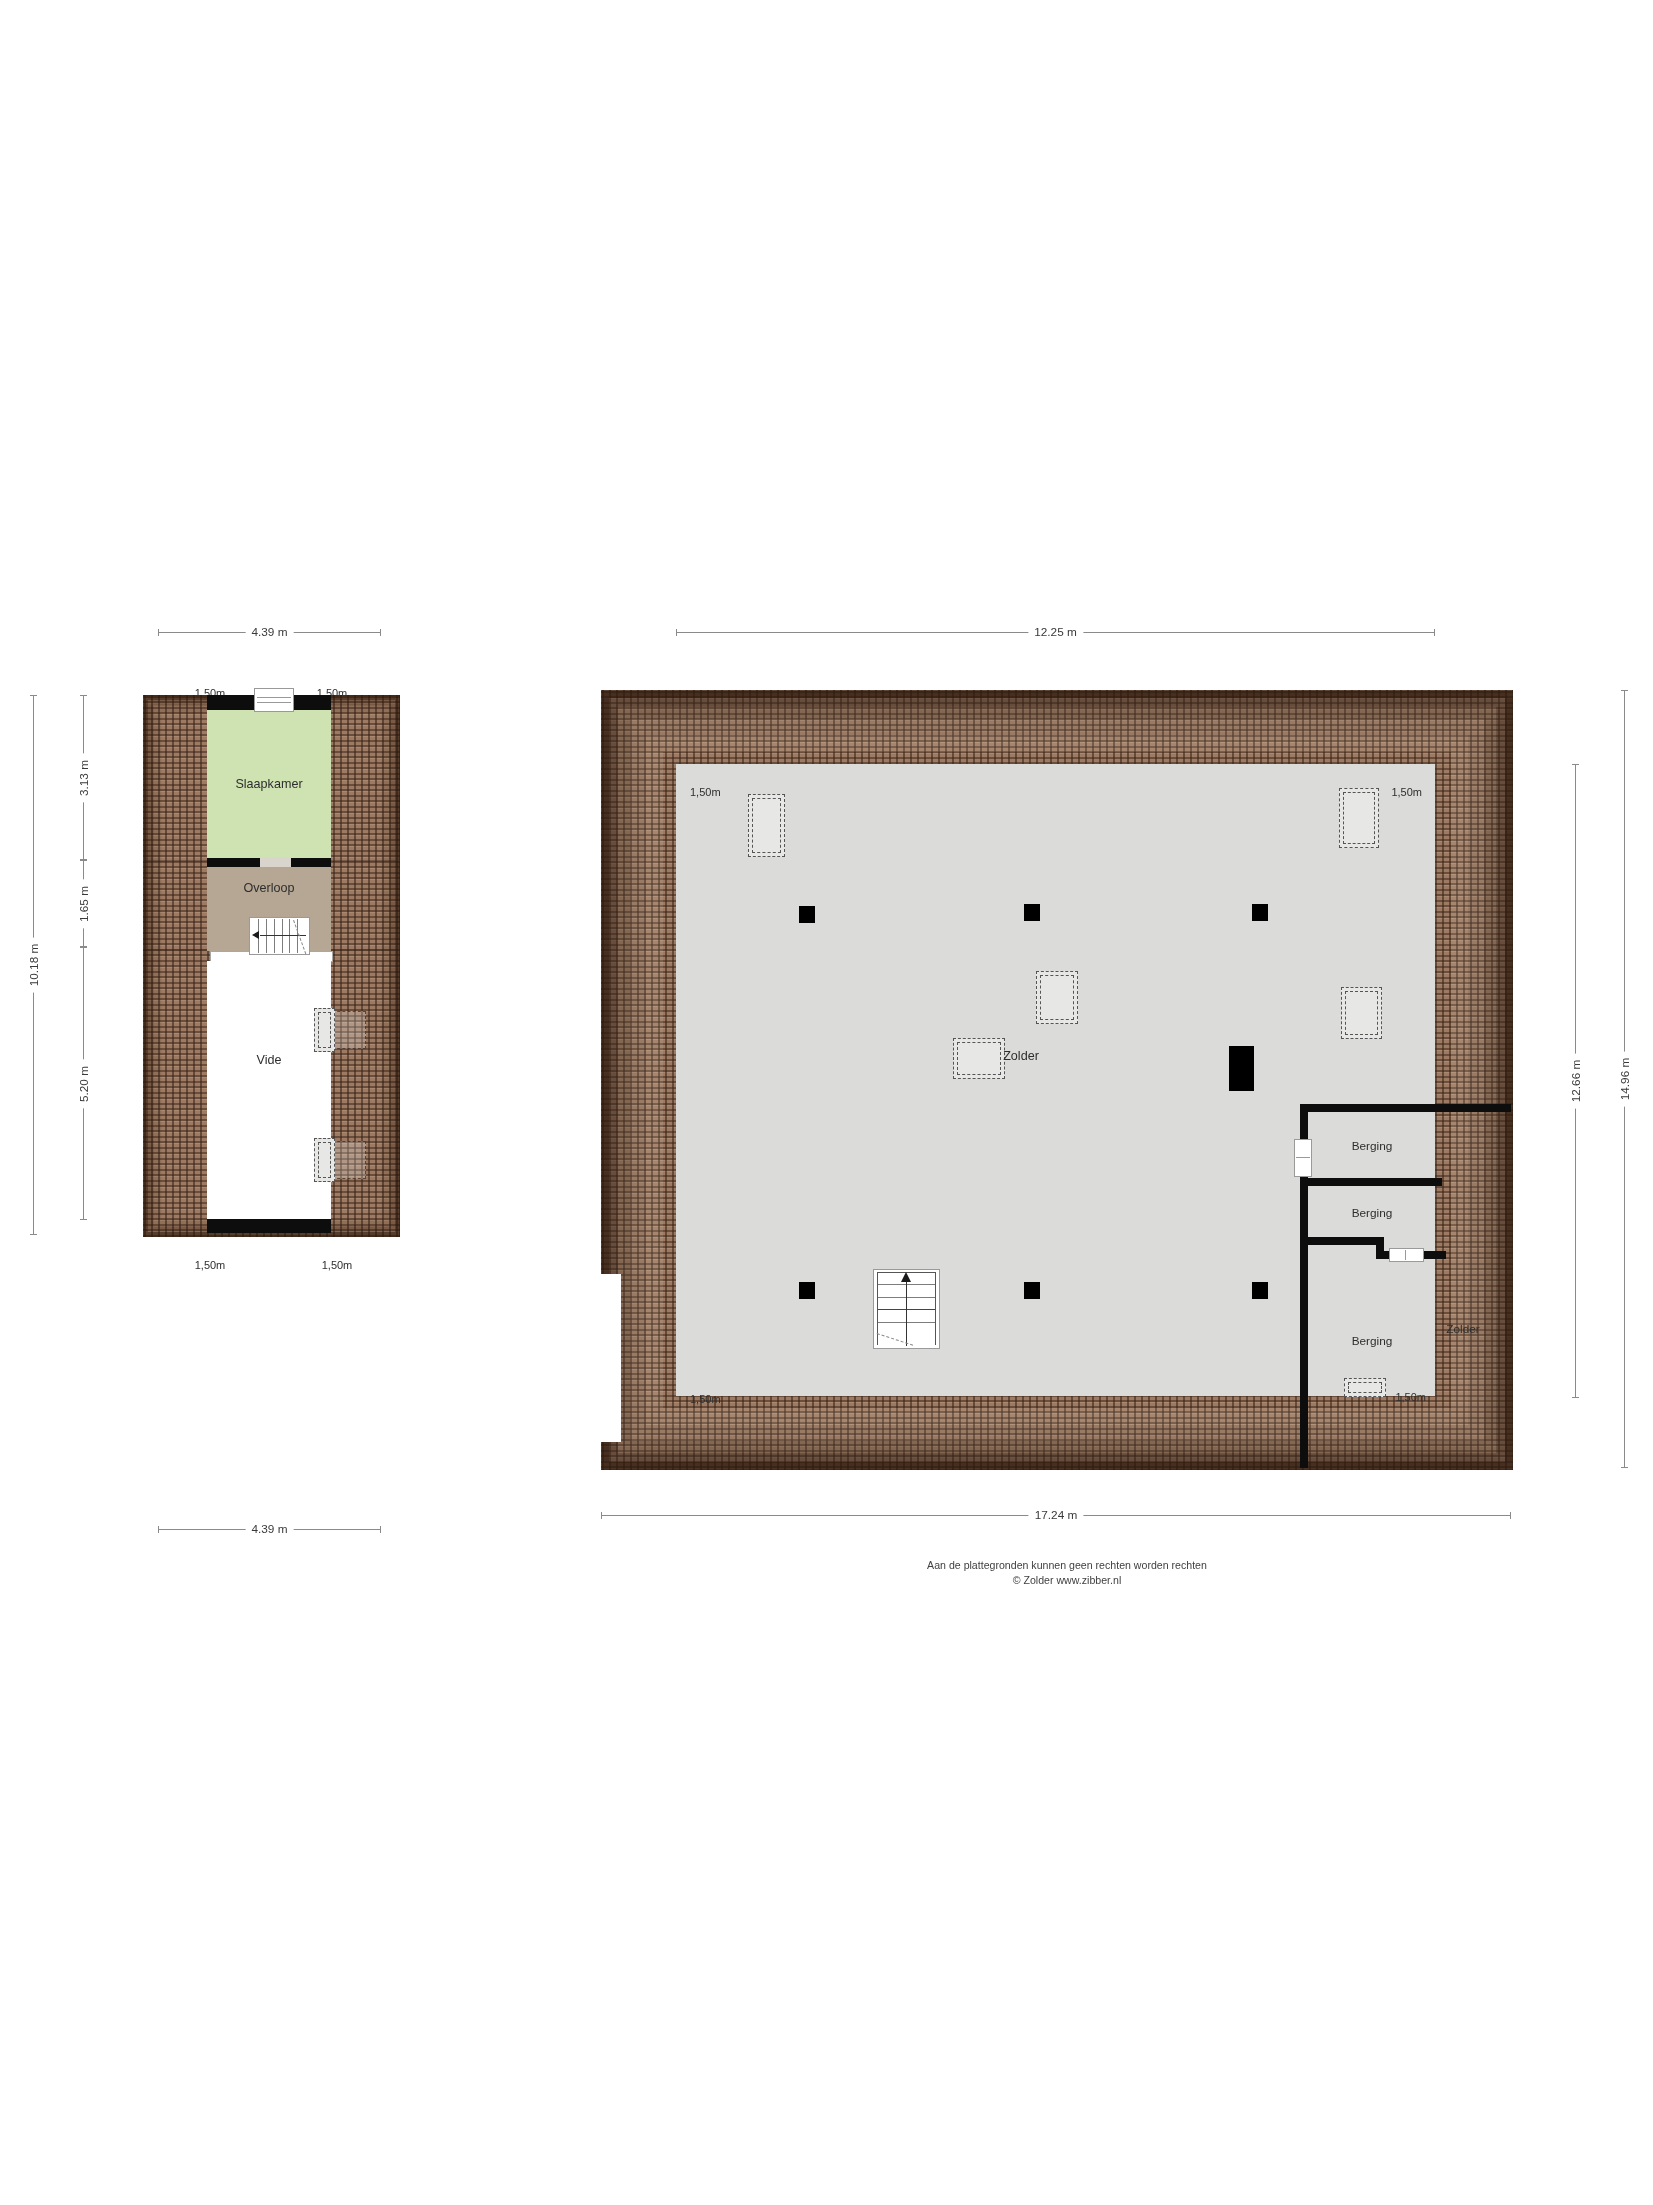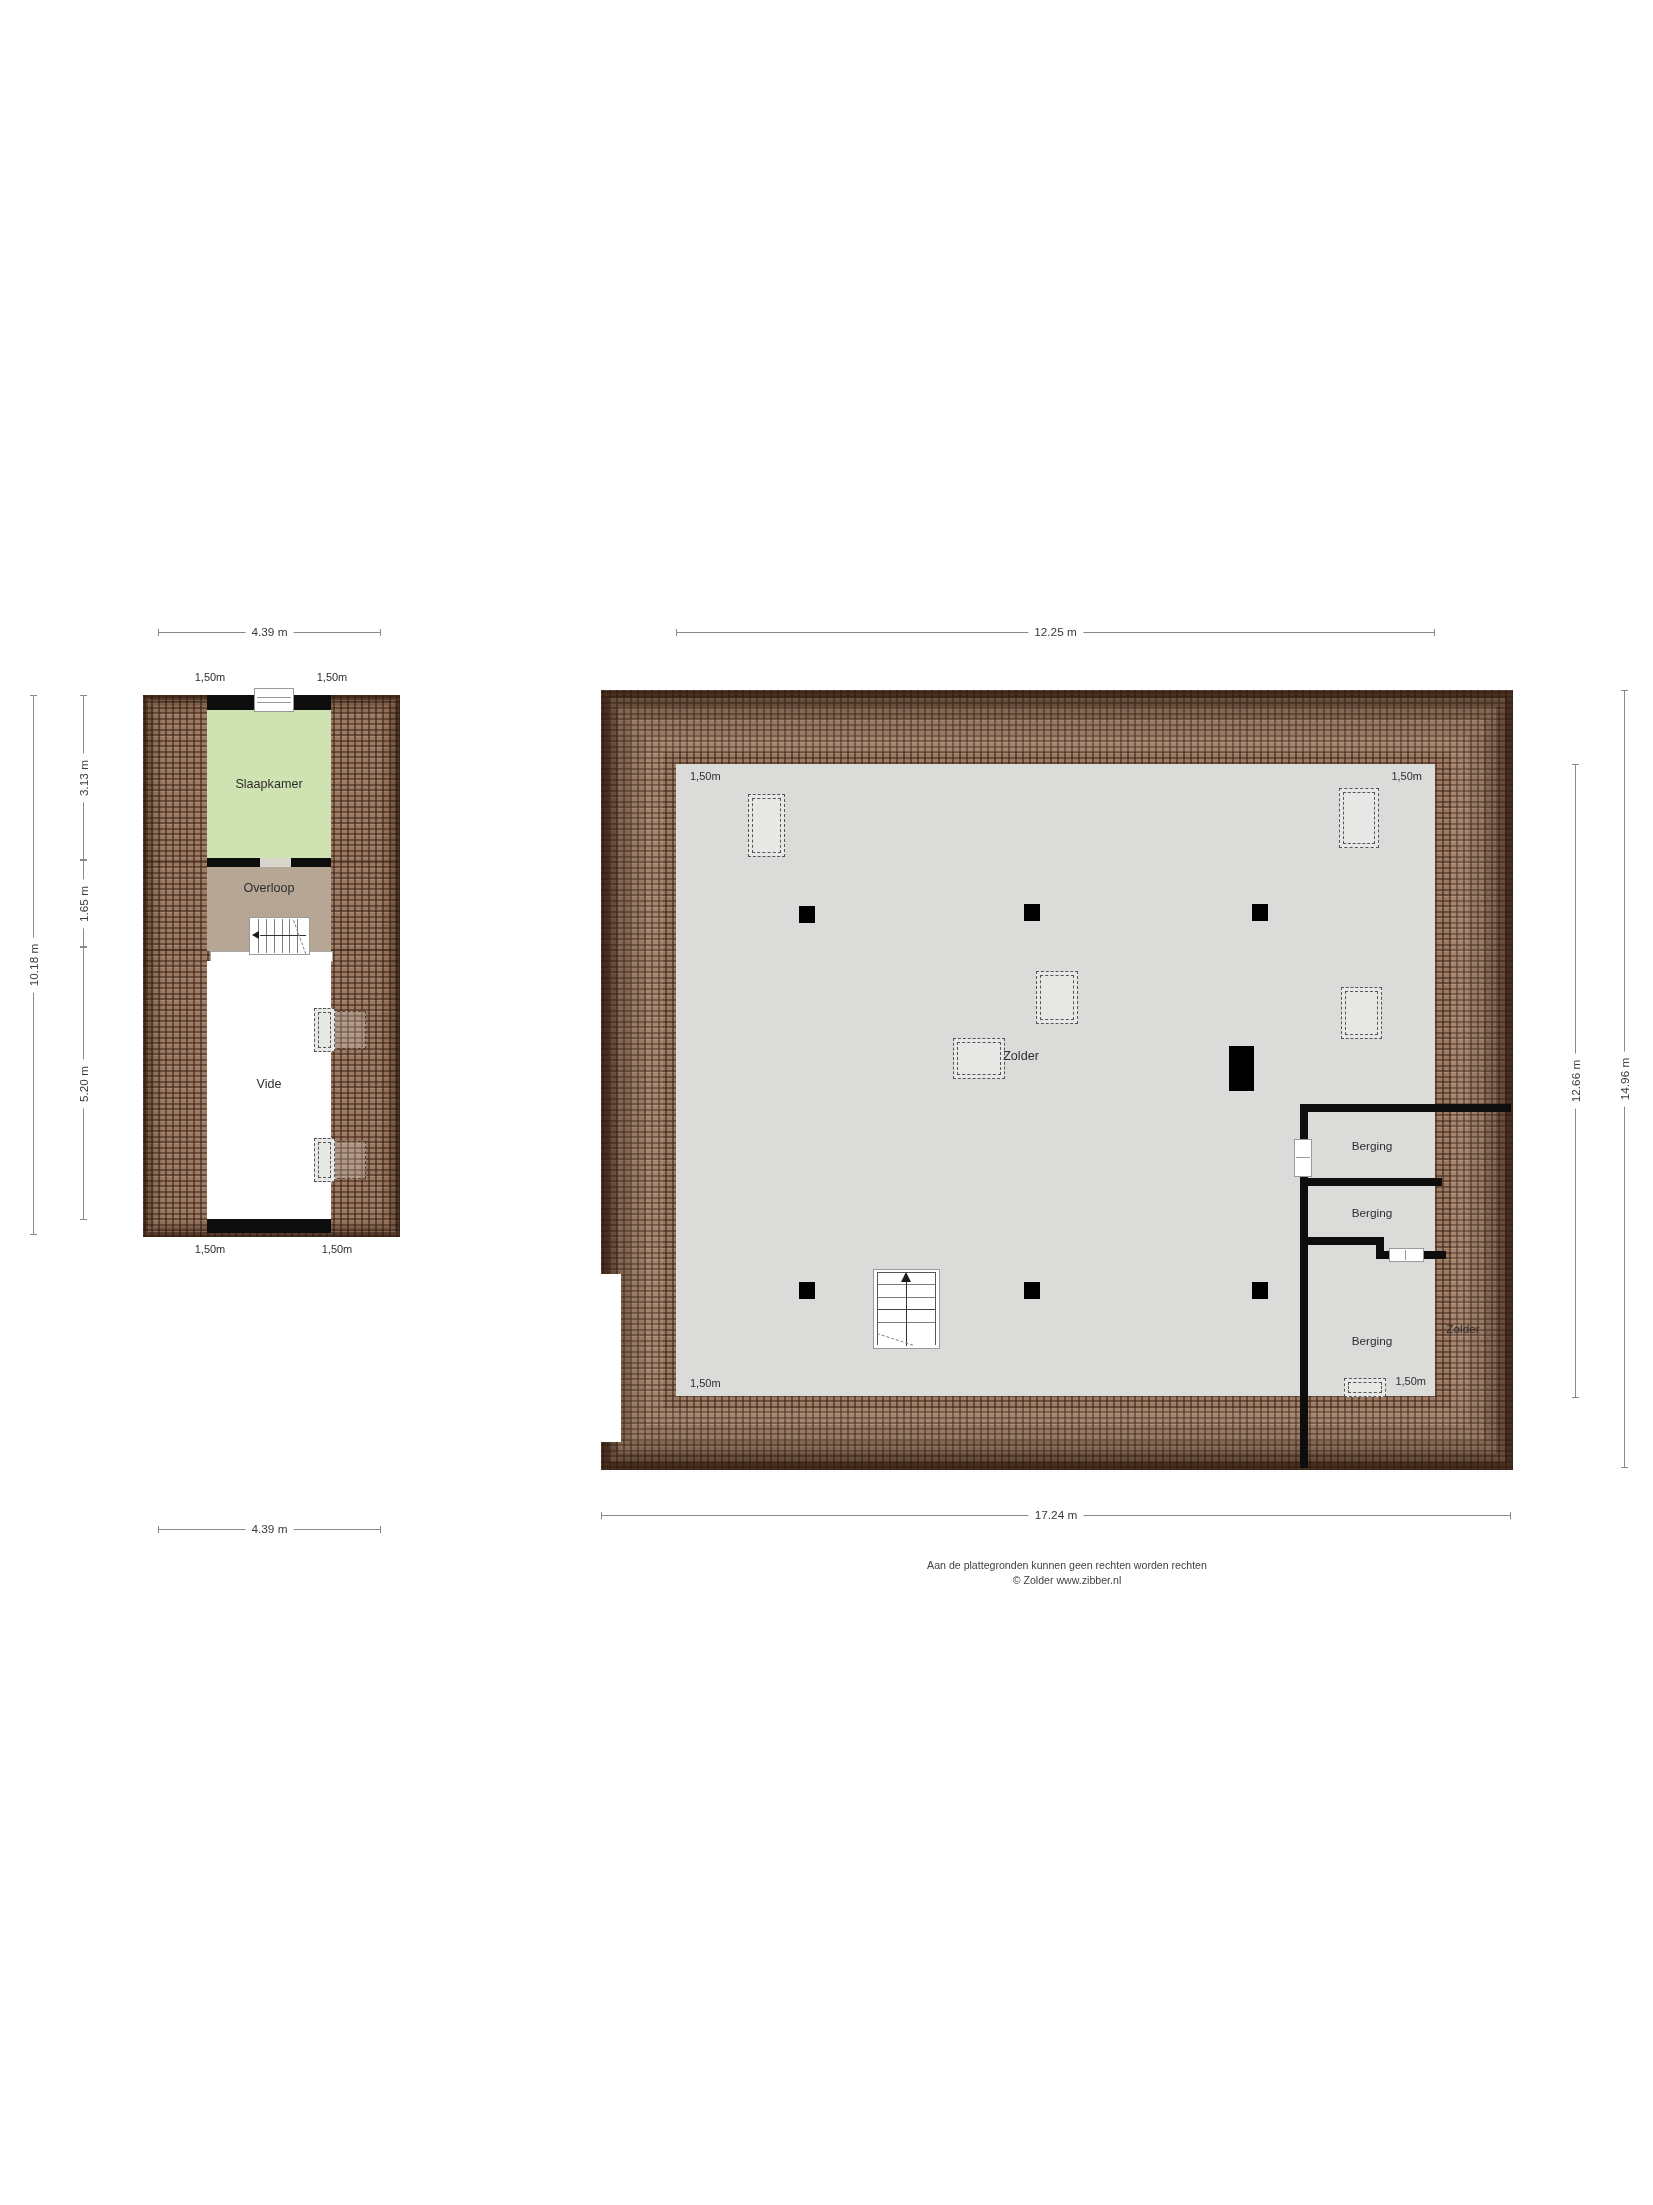--- a/index.html
+++ b/index.html
@@ -47,21 +47,21 @@
   .dim-h::before{left:0;}
   .dim-h::after{right:0;}
   .dim-h .lbl{position:absolute;left:50%;top:0;transform:translate(-50%,-55%);background:#fff;padding:0 6.3px;font-size:11.8px;white-space:nowrap;color:var(--txt);}
   .dim-v{border-left:0.8px solid var(--dim);}
   .dim-v::before,.dim-v::after{content:"";position:absolute;height:0.8px;width:7px;background:var(--dim);left:-3.9px;}
   .dim-v::before{top:0;}
   .dim-v::after{bottom:0;}
   .dim-v .lbl{position:absolute;top:50%;left:0;transform:translate(-50%,-50%) rotate(-90deg);background:#fff;padding:0 6.3px;font-size:11.8px;white-space:nowrap;color:var(--txt);}
 
   
-  .knee{position:absolute;font-size:11px;color:#2e2e2e;white-space:nowrap;}
+  .knee{position:absolute;font-size:11px;color:#2e2e2e;white-space:nowrap;margin-top:16px;}
   .room-label{position:absolute;font-size:12.6px;color:#2e2e2e;white-space:nowrap;transform:translate(-50%,-50%);}
   .small-label{font-size:11.8px;}
   .wall{background:var(--wall);}
   .skylight{border:1.6px dashed #555;background:#e7e7e5;}
   .skylight::after{content:"";position:absolute;inset:3.2px;border:1.6px dashed #555;}
   .skylight-faint{border:1.6px dashed rgba(62,42,28,.75);background:rgba(255,255,255,.22);}
   .column{background:#000;}
   .stairs{background:#fff;border:0.8px solid #9a9a9a;}
   .tread-v{position:absolute;top:0.8px;bottom:0.8px;width:0.8px;background:#7d7d7d;}
   .tread-h{position:absolute;left:1.6px;right:1.6px;height:0.8px;background:#7d7d7d;}
@@ -96,21 +96,21 @@
   <div class="abs" style="left:207px;top:961px;width:124px;height:258px;background:#fff;"></div>
   <div class="abs wall" style="left:207px;top:1219px;width:124px;height:14px;"></div>
 
   <div class="abs" style="left:254px;top:688px;width:38px;height:22px;background:#fff;border:0.8px solid #999;">
     <div style="position:absolute;left:1.6px;right:1.6px;top:7.9px;height:0.8px;background:#999;"></div>
     <div style="position:absolute;left:1.6px;right:1.6px;top:12.6px;height:0.8px;background:#999;"></div>
   </div>
 
   <div class="room-label" style="left:269px;top:784px;">Slaapkamer</div>
   <div class="room-label" style="left:269px;top:888px;">Overloop</div>
-  <div class="room-label" style="left:269px;top:1084px;">Vide</div>
+  <div class="room-label" style="left:269px;top:1060px;">Vide</div>
 
   <div class="abs stairs" style="left:249px;top:917px;width:59px;height:36px;">
     <div class="tread-v" style="left:7.9px;"></div>
     <div class="tread-v" style="left:15.8px;"></div>
     <div class="tread-v" style="left:23.6px;"></div>
     <div class="tread-v" style="left:31.5px;"></div>
     <div class="tread-v" style="left:39px;"></div>
     <div class="tread-v" style="left:47px;"></div>
     <div style="position:absolute;left:9.5px;top:17.3px;width:46px;height:0.8px;background:#333;"></div>
     <div style="position:absolute;left:2.4px;top:13.4px;width:0;height:0;border-top:4.7px solid transparent;border-bottom:4.7px solid transparent;border-right:7.9px solid #1a1a1a;"></div>

